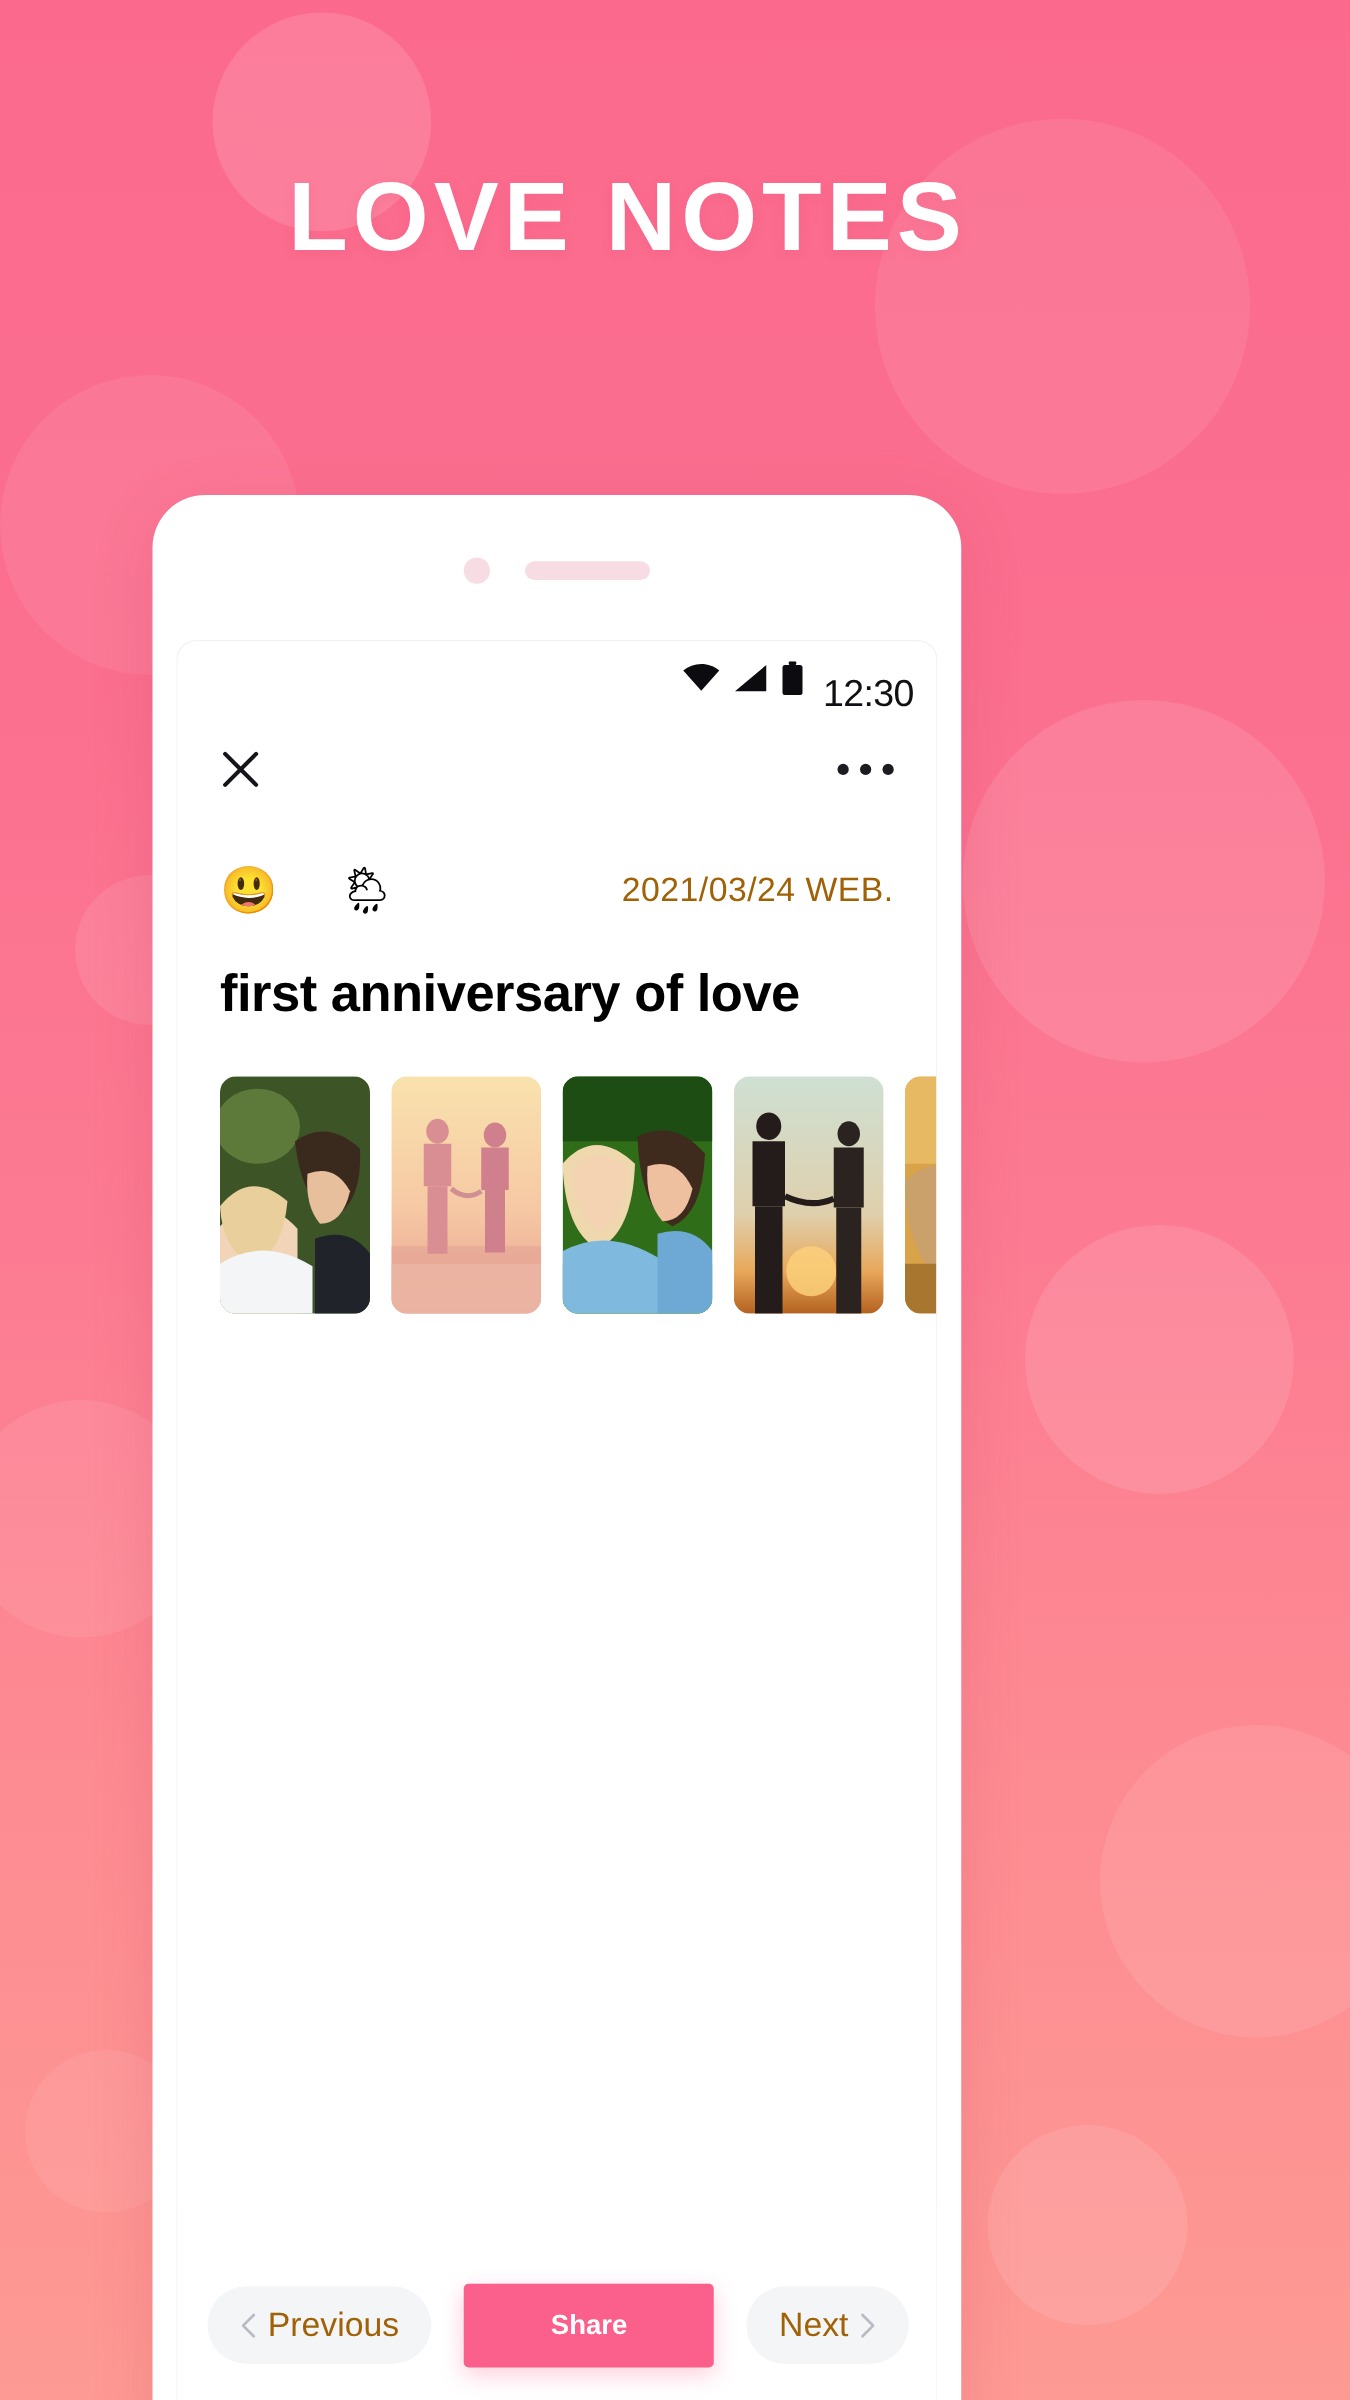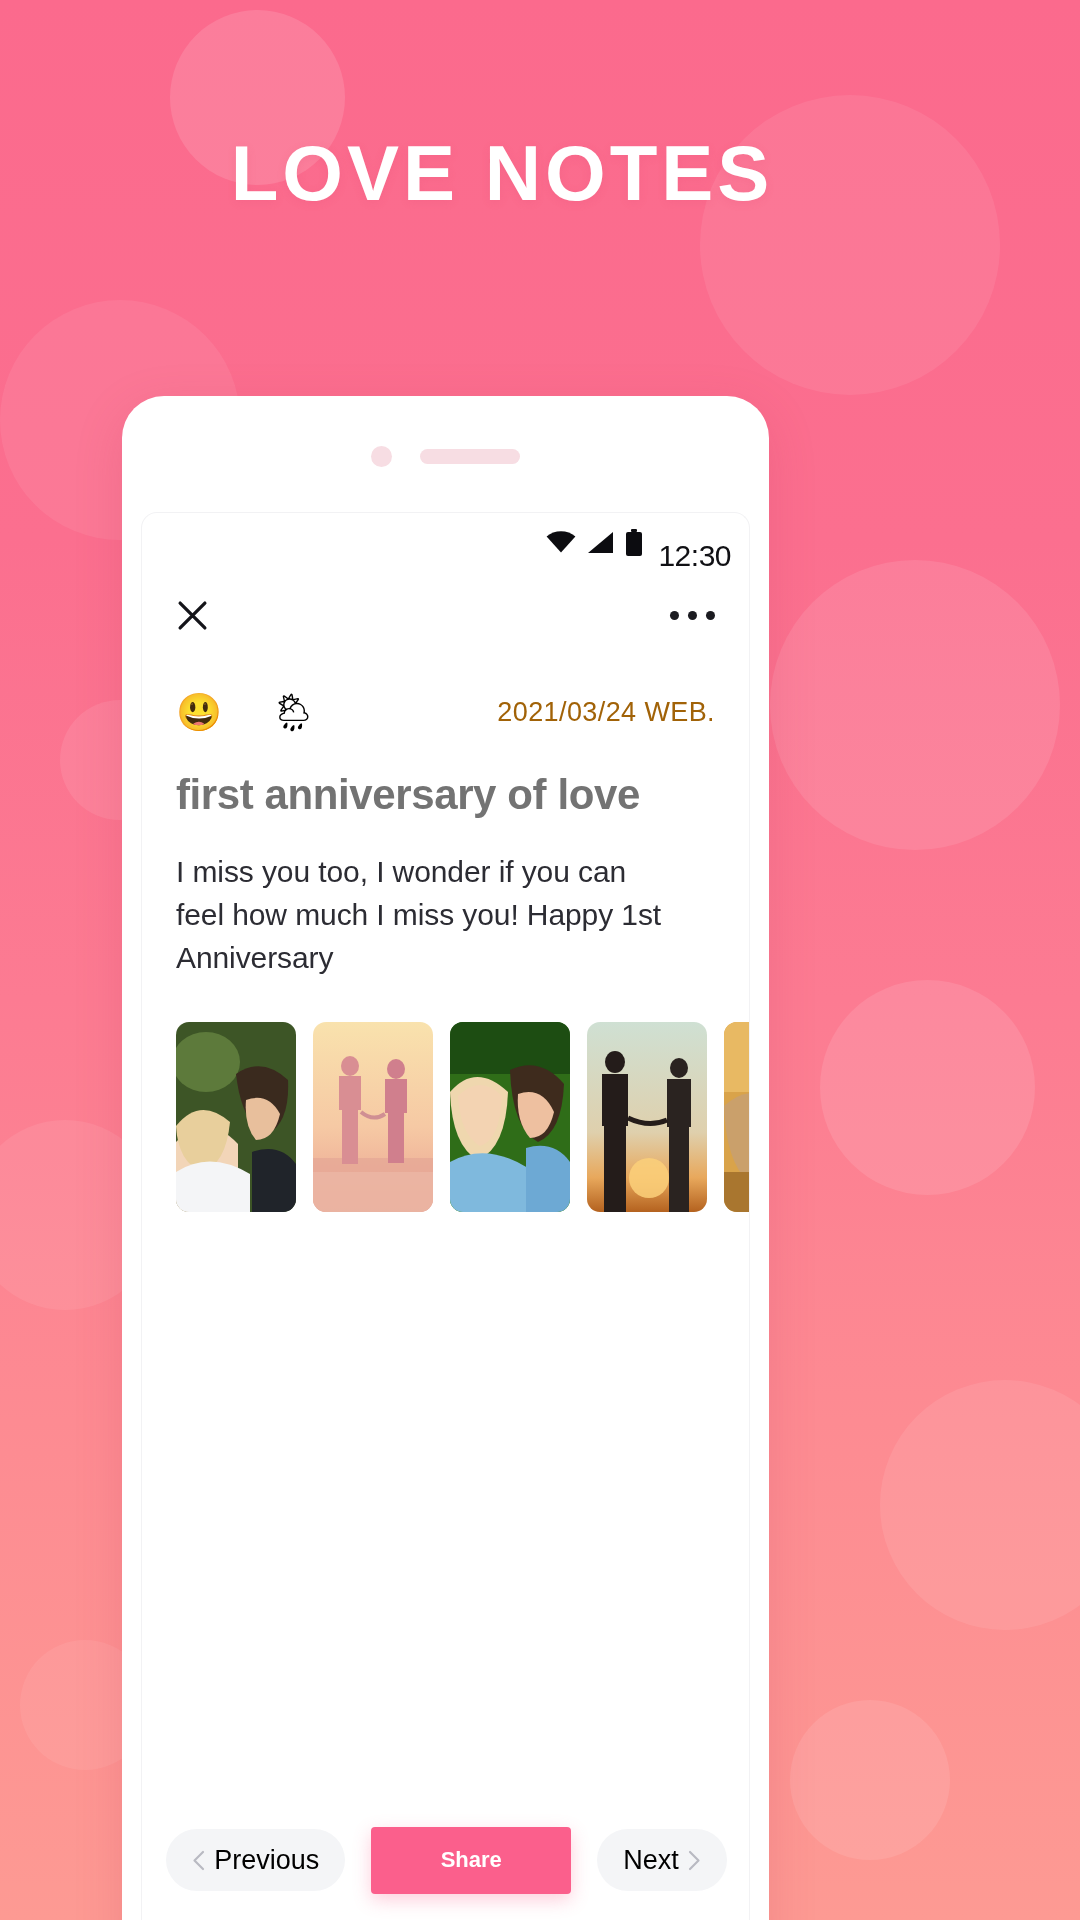--- a/index.html
+++ b/index.html
@@ -73,21 +73,21 @@
   }
   .emoji-mood { font-size:37px; line-height:1; }
   .emoji-weather { font-size:37px; line-height:1; margin-left:48px; }
   .meta-date {
     margin-left:auto; font-size:27px; color:#a16207; letter-spacing:.4px;
   }
 
   
   .note-title {
     padding:0 34px; margin-top:26px;
-    font-size:42px; font-weight:700; color:#737373; letter-spacing:-.4px;
+    font-size:42px; font-weight:700; color:#000000; letter-spacing:-.4px;
   }
   .note-body {
     padding:0 34px; margin-top:32px;
     font-size:30px; line-height:1.43; color:#2c2c33; letter-spacing:-.1px;
     max-width:560px;
   }
 
   
   .photos {
     display:flex; gap:17px; padding:0 0 0 34px;
@@ -101,21 +101,21 @@
 
   
   .footer {
     position:absolute; bottom:0; left:0; width:609px;
     height:192px; display:flex; align-items:center;
     justify-content:center; gap:26px; background:#ffffff;
   }
   .btn-ghost {
     height:62px; padding:0 26px; border:none;
     border-radius:31px; background:#f4f5f7;
-    color:#000000; font-size:27px;
+    color:#a16207; font-size:27px;
     font-family:"Liberation Sans", sans-serif;
     display:flex; align-items:center; gap:9px; cursor:pointer;
   }
   .btn-share {
     height:67px; width:200px; border:none; border-radius:4px;
     background:#fb5f8c; color:#ffffff;
     font-size:22px; font-weight:700;
     font-family:"Liberation Sans", sans-serif;
     cursor:pointer; box-shadow:0 6px 18px rgba(251,95,140,.3);
   }
@@ -175,21 +175,20 @@
       </span>
     </div>
 
     <div class="meta">
       <span class="emoji-mood">😃</span>
       <span class="emoji-weather">🌦</span>
       <span class="meta-date">2021/03/24 WEB.</span>
     </div>
 
     <div class="note-title">first anniversary of love</div>
-    <div class="note-body">I miss you too, I wonder if you can feel how much I miss you! Happy 1st Anniversary</div>
 
     <div class="photos">
 
       <div class="photo">
         <svg viewBox="0 0 120 190" preserveAspectRatio="none">
           <rect width="120" height="190" fill="#3d5526"></rect>
           <ellipse cx="30" cy="40" rx="34" ry="30" fill="#6b8a44" opacity=".7"></ellipse>
           <path d="M0 120 Q30 88 62 122 L62 190 0 190Z" fill="#f2d5b8"></path>
           <path d="M0 104 Q24 74 54 100 Q50 142 26 150 Q2 140 0 104Z" fill="#e8cf9c"></path>
           <path d="M60 52 Q86 34 112 58 Q114 100 92 112 Q66 104 60 52Z" fill="#3a2a1e"></path>

